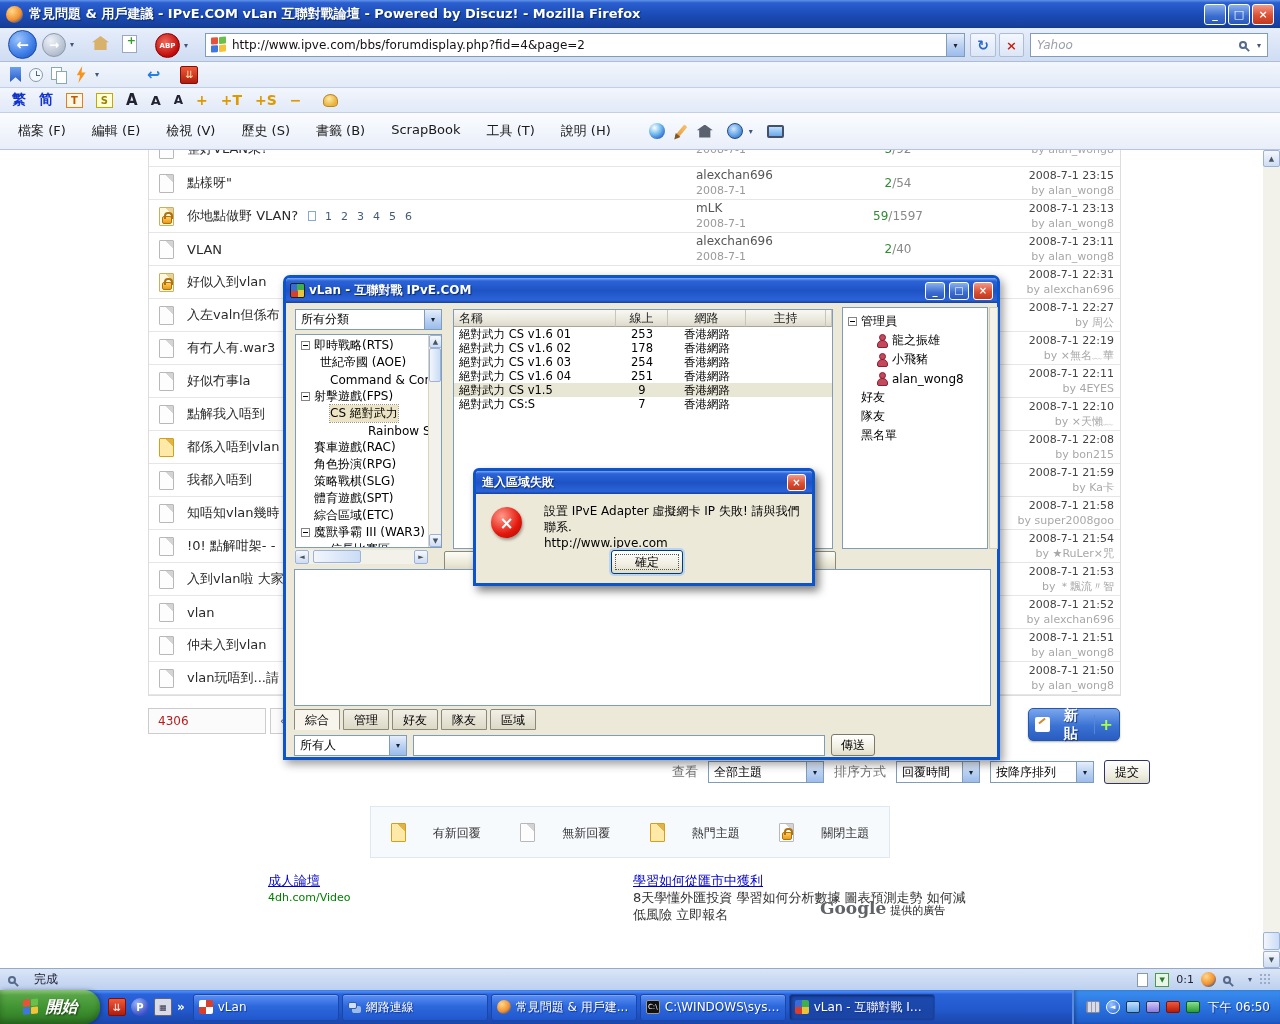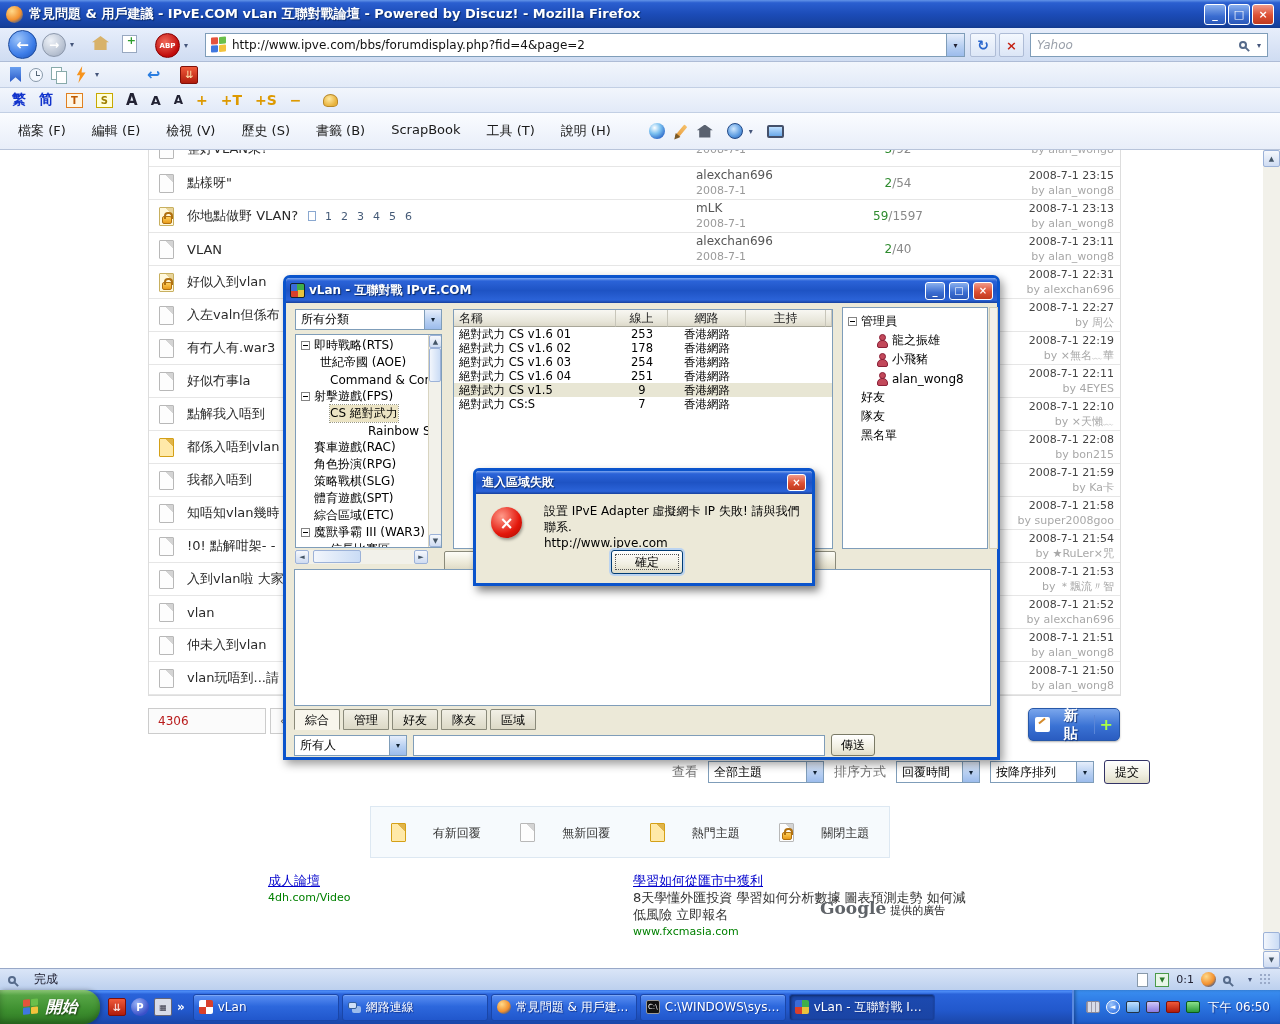--- a/index.html
+++ b/index.html
@@ -709,21 +709,20 @@
       </div>
 
     <div class="ad adleft">
       <div class="ad-title">成人論壇</div>
       <div class="ad-url">4dh.com/Video</div>
     </div>
     <div class="ad adright">
       <div class="ad-title">學習如何從匯市中獲利</div>
       <div class="ad-line">8天學懂外匯投資 學習如何分析數據 圖表預測走勢 如何減</div>
       <div class="ad-line">低風險 立即報名</div>
-      <div class="ad-url">www.fxcmasia.com</div>
     </div>
     <div class="adcredit">
       <span class="gbrand">Google</span><span class="gtext">提供的廣告</span>
     </div>
 
     <div class="vscroll">
       <div class="sbtn sb-up">▲</div>
       <div class="sthumb v-thumb"></div>
       <div class="sbtn sb-down">▼</div>
     </div>

